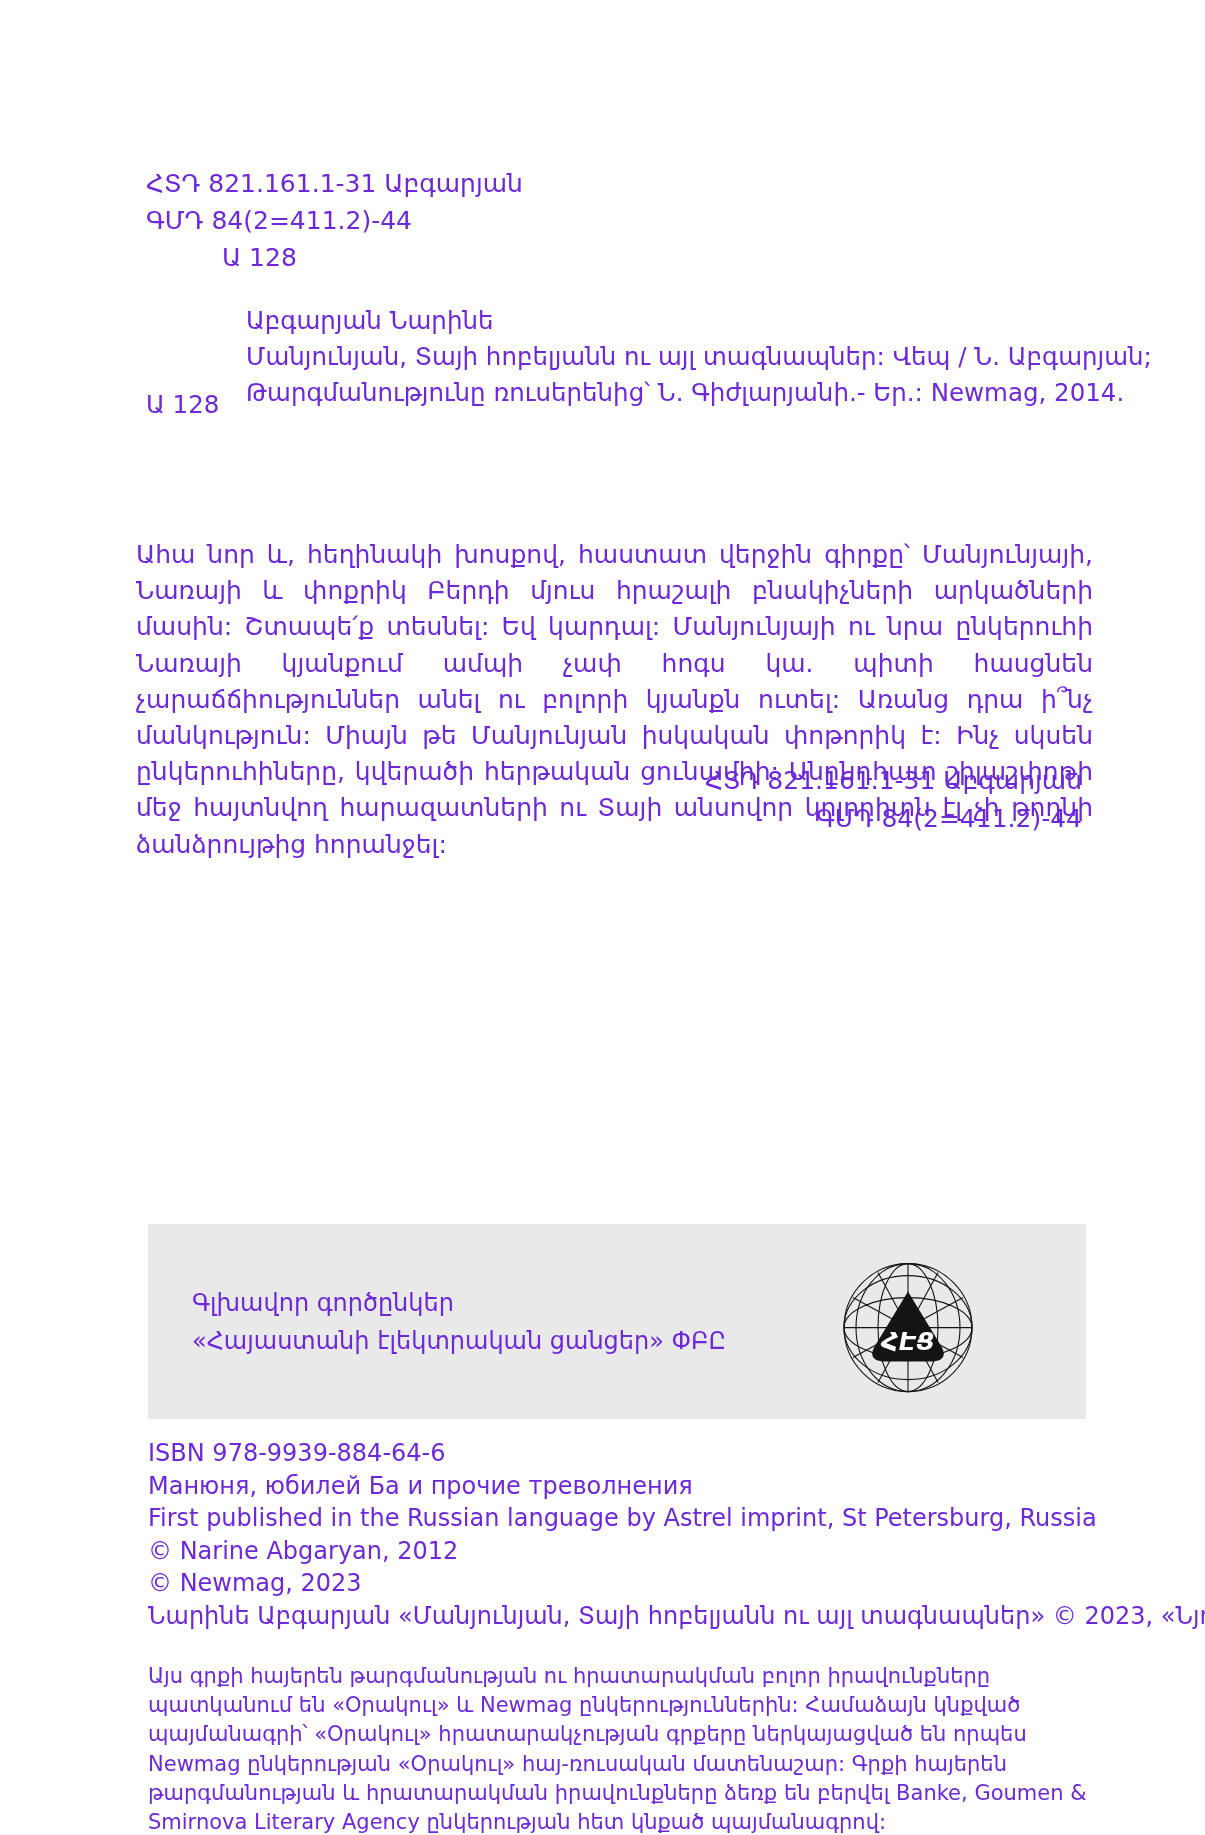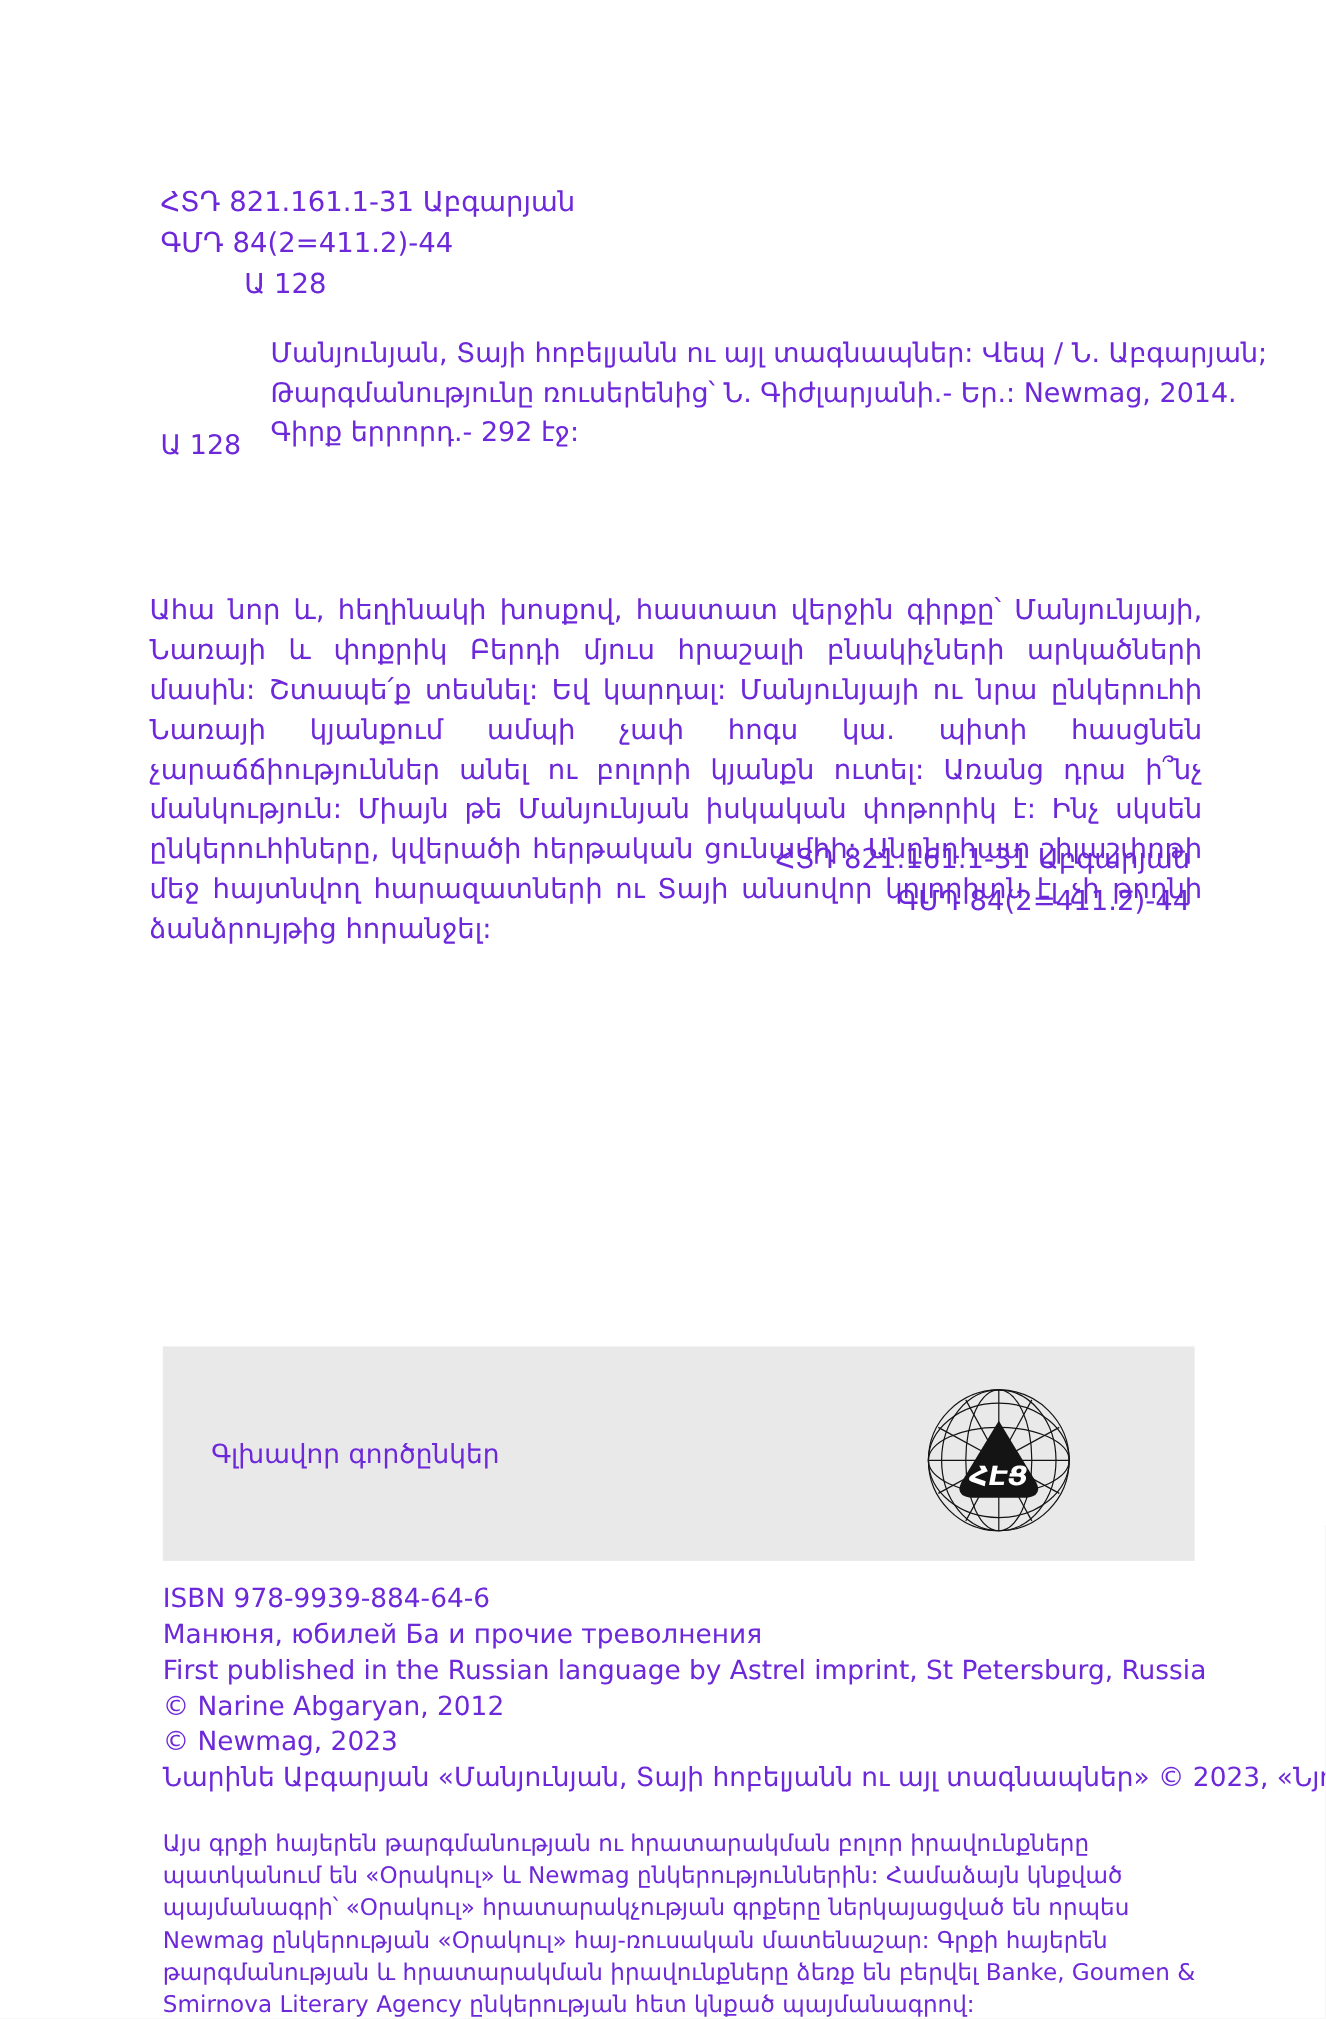--- a/index.html
+++ b/index.html
@@ -55,36 +55,37 @@
 
   <div class="udc-top">
     <div class="line">ՀՏԴ 821.161.1-31 Աբգարյան</div>
     <div class="line">ԳՄԴ 84(2=411.2)-44</div>
     <div class="line indent">Ա 128</div>
   </div>
 
   <div class="catalog">
     <div class="author-mark">Ա 128</div>
     <div class="catalog-lines">
+      <div class="line">Աբգարյան Նարինե</div>
       <div class="line">Մանյունյան, Տայի հոբելյանն ու այլ տագնապներ: Վեպ / Ն. Աբգարյան;</div>
       <div class="line">Թարգմանությունը ռուսերենից՝ Ն. Գիժլարյանի.- Եր.: Newmag, 2014.</div>
-      <div class="line">Գիրք երրորդ.- 292 էջ:</div>
     </div>
   </div>
 
   <div class="annotation">Ահա նոր և, հեղինակի խոսքով, հաստատ վերջին գիրքը՝ Մանյունյայի, Նառայի և փոքրիկ Բերդի մյուս հրաշալի բնակիչների արկածների մասին: Շտապե՛ք տեսնել: Եվ կարդալ: Մանյունյայի ու նրա ընկերուհի Նառայի կյանքում ամպի չափ հոգս կա. պիտի հասցնեն չարաճճիություններ անել ու բոլորի կյանքն ուտել: Առանց դրա ի՞նչ մանկություն: Միայն թե Մանյունյան իսկական փոթորիկ է: Ինչ սկսեն ընկերուհիները, կվերածի հերթական ցունամիի: Անընդհատ շիլաշփոթի մեջ հայտնվող հարազատների ու Տայի անսովոր կոլորիտն էլ չի թողնի ձանձրույթից հորանջել:</div>
 
   <div class="udc-bottom">
     <div class="line">ՀՏԴ 821.161.1-31 Աբգարյան</div>
     <div class="line">ԳՄԴ 84(2=411.2)-44</div>
   </div>
 
   <div class="partner-box">
     <div class="partner-text">
       <div class="line">Գլխավոր գործընկեր</div>
+      <div class="line">«Հայաստանի էլեկտրական ցանցեր» ՓԲԸ</div>
     </div>
     <svg class="partner-logo" viewBox="0 0 140 140" xmlns="http://www.w3.org/2000/svg">
       <g stroke="#141414" stroke-width="1.1" fill="none">
         <circle cx="70" cy="70" r="64"></circle>
         <ellipse cx="70" cy="70" rx="30" ry="64"></ellipse>
         <ellipse cx="70" cy="70" rx="52" ry="64"></ellipse>
         <ellipse cx="70" cy="70" rx="64" ry="30"></ellipse>
         <ellipse cx="70" cy="70" rx="64" ry="52"></ellipse>
         <line x1="15" y1="40" x2="125" y2="100"></line>
         <line x1="15" y1="100" x2="125" y2="40"></line>

